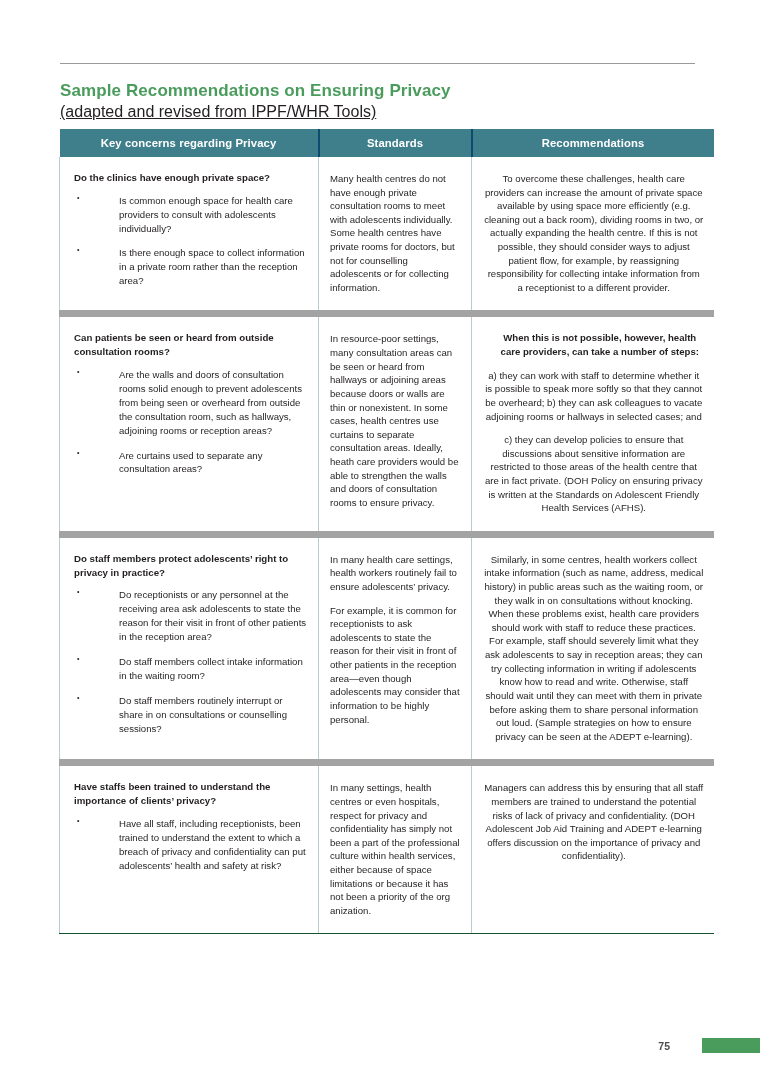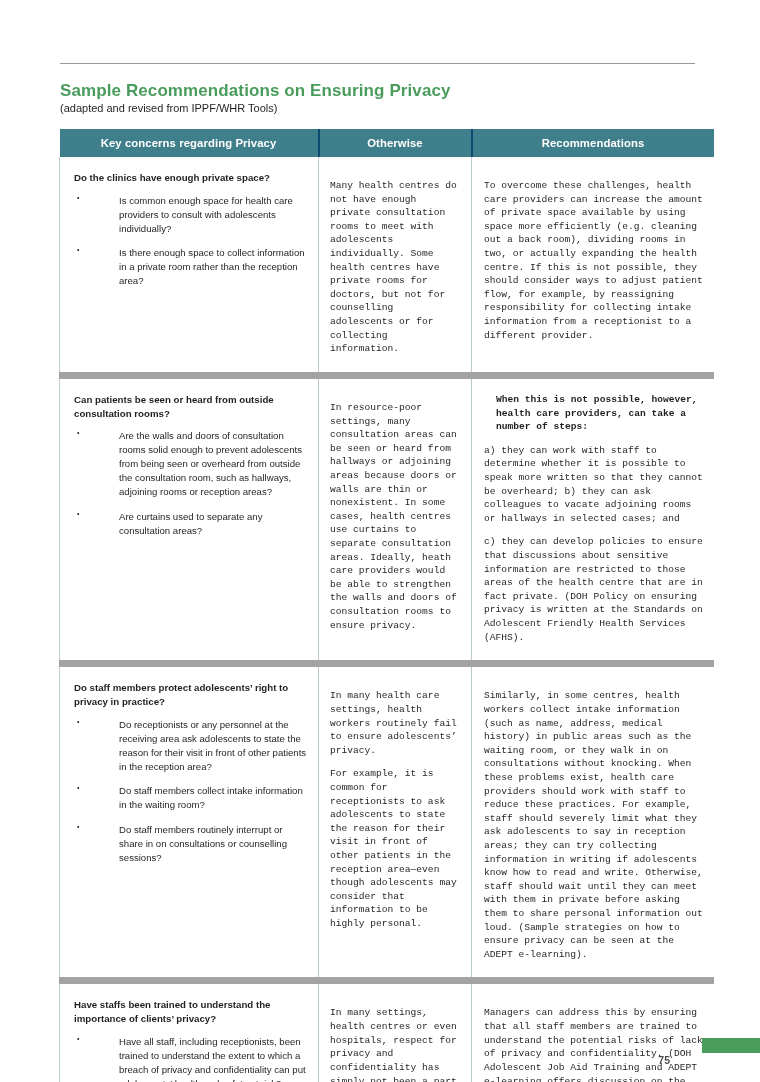--- a/index.html
+++ b/index.html
@@ -41,24 +41,25 @@
   }
   .doc-title {
     font-size: 17px;
     font-weight: bold;
     color: #4a9c5d;
     letter-spacing: 0.1px;
     margin: 0;
     line-height: 1.25;
   }
   .doc-subtitle {
-    font-size: 11px;
+    font-size: 16px;
     color: #231f20;
     margin: 1px 0 0 0;
     line-height: 1.25;
+    text-decoration: underline;
   }
 
   
   table.grid {
     position: absolute;
     left: 59px;
     top: 129px;
     width: 654px;
     border-collapse: collapse;
     table-layout: fixed;
@@ -89,21 +90,21 @@
     border-bottom: 7px solid #a3a3a3;
     border-right: 1px solid #b9cdd0;
     background: #ffffff;
   }
   tbody td:last-child { border-right: none; }
   tbody tr td:first-child { border-left: 1px solid #b9cdd0; }
   tbody tr:last-child td { border-bottom: 1px solid #14532d; }
 
   tbody td.col-a { padding-left: 14px; padding-right: 10px; }
   tbody td.col-b { padding-left: 11px; padding-right: 10px; }
-  tbody td.col-c { padding-left: 12px; padding-right: 10px; }
+  tbody td.col-c { padding-left: 12px; padding-right: 10px; text-align: center; }
 
   .q-head {
     font-weight: bold;
     font-size: 9.7px;
     line-height: 1.42;
     margin: 0 0 9px 0;
   }
   ul.bullets {
     list-style: none;
     margin: 0;
@@ -119,44 +120,42 @@
   ul.bullets li::before {
     content: "\2022";
     position: absolute;
     left: 3px;
     top: -1px;
     font-size: 7px;
     color: #231f20;
   }
 
   p.para {
-    margin: 8px 0 10px 0;
-    line-height: 1.42;
-    font-family: Liberation Mono, monospace;
+    margin: 1px 0 10px 0;
+    line-height: 1.42;
   }
   p.para:last-child { margin-bottom: 0; }
   p.bold-lead {
     font-weight: bold;
     margin: 0 0 10px 12px;
     line-height: 1.42;
-    font-family: Liberation Mono, monospace;
   }
 
   
   .footer {
     position: absolute;
     left: 0;
     top: 1038px;
     width: 760px;
     height: 22px;
   }
   .page-num {
     position: absolute;
     right: 90px;
-    top: 16px;
+    top: 2px;
     font-size: 10.5px;
     font-weight: bold;
     color: #4c4c4c;
   }
   .footer-bar {
     position: absolute;
     right: 0px;
     top: 0px;
     width: 58px;
     height: 15px;
@@ -177,21 +176,21 @@
 
   <table class="grid">
     <colgroup>
       <col class="c1">
         <col class="c2">
         <col class="c3">
     </colgroup>
     <thead>
       <tr>
         <th>Key concerns regarding Privacy</th>
-        <th>Otherwise</th>
+        <th>Standards</th>
         <th>Recommendations</th>
       </tr>
     </thead>
     <tbody id="table-body">
         <tr>
           <td class="col-a">
             <div class="q-head">Do the clinics have enough private space?</div>
             <ul class="bullets">
               <li>Is common enough space for health care providers to consult with adolescents individually?</li>
               <li>Is there enough space to collect information in a private room rather than the reception area?</li>
@@ -210,21 +209,21 @@
             <ul class="bullets">
               <li>Are the walls and doors of consultation rooms solid enough to prevent adolescents from being seen or overheard from outside the consultation room, such as hallways, adjoining rooms or reception areas?</li>
               <li>Are curtains used to separate any consultation areas?</li>
             </ul>
           </td>
           <td class="col-b">
             <p class="para">In resource-poor settings, many consultation areas can be seen or heard from hallways or adjoining areas because doors or walls are thin or nonexistent. In some cases, health centres use curtains to separate consultation areas. Ideally, heath care providers would be able to strengthen the walls and doors of consultation rooms to ensure privacy.</p>
           </td>
           <td class="col-c">
             <p class="bold-lead">When this is not possible, however, health care providers, can take a number of steps:</p>
-            <p class="para">a) they can work with staff to determine whether it is possible to speak more written so that they cannot be overheard; b) they can ask colleagues to vacate adjoining rooms or hallways in selected cases; and</p>
+            <p class="para">a) they can work with staff to determine whether it is possible to speak more softly so that they cannot be overheard; b) they can ask colleagues to vacate adjoining rooms or hallways in selected cases; and</p>
             <p class="para">c) they can develop policies to ensure that discussions about sensitive information are restricted to those areas of the health centre that are in fact private.  (DOH Policy on ensuring privacy is written at the Standards on Adolescent Friendly Health Services (AFHS).</p>
           </td>
         </tr>
         <tr>
           <td class="col-a">
             <div class="q-head">Do staff members protect adolescents’ right to privacy in practice?</div>
             <ul class="bullets">
               <li>Do receptionists or any personnel at the receiving area ask adolescents to state the reason for their visit in front of other patients in the reception area?</li>
               <li>Do staff members collect intake information in the waiting room?</li>
               <li>Do staff members routinely interrupt or share in on consultations or counselling sessions?</li>

